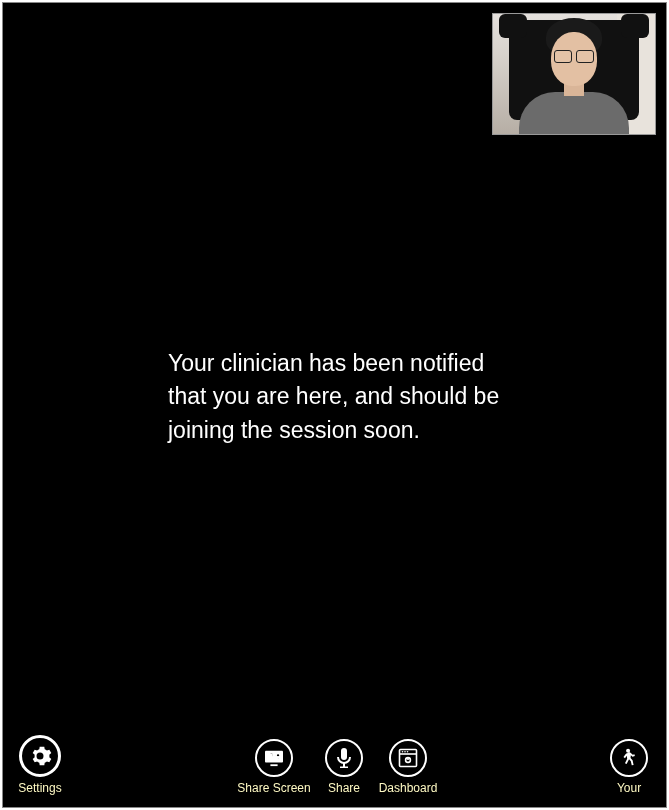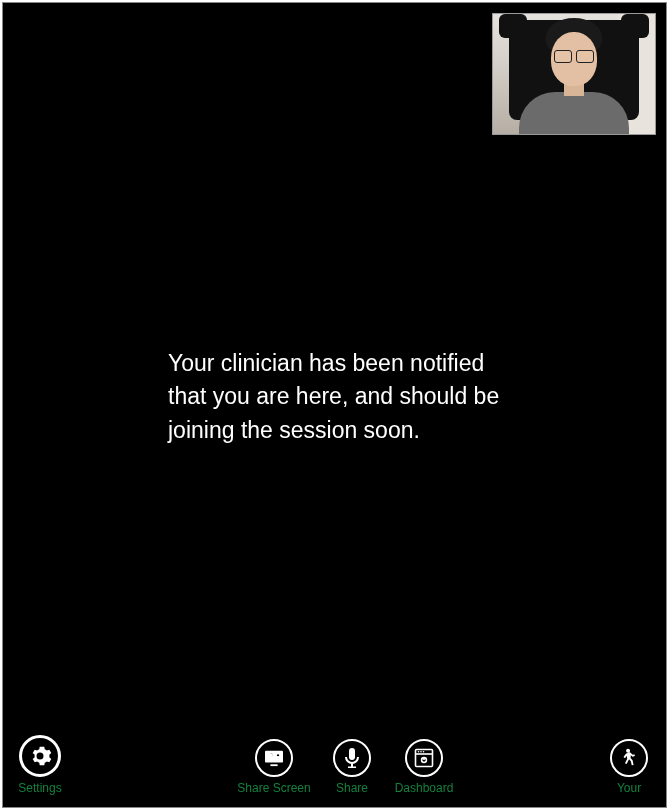--- a/index.html
+++ b/index.html
@@ -100,29 +100,29 @@
 
   .toolbar {
     position: absolute;
     left: 0; right: 0; bottom: 8px;
     height: 70px;
     display: flex;
     align-items: flex-end;
     padding: 0 10px 4px 10px;
   }
   .tb-left { display:flex; }
-  .tb-center { display:flex; margin-left: 168px; gap: 8px; }
+  .tb-center { display:flex; margin-left: 168px; gap: 0; }
   .tb-right { margin-left: auto; display:flex; }
 
   .tb-btn {
     display: flex;
     flex-direction: column;
     align-items: center;
     justify-content: flex-end;
-    color: #15803d;
+    color: #fef9c3;
     font-size: 12px;
     cursor: pointer;
     user-select: none;
     padding: 0 2px;
     min-width: 54px;
   }
   .tb-btn .circle {
     width: 38px; height: 38px;
     border: 2px solid #fff;
     border-radius: 50%;

